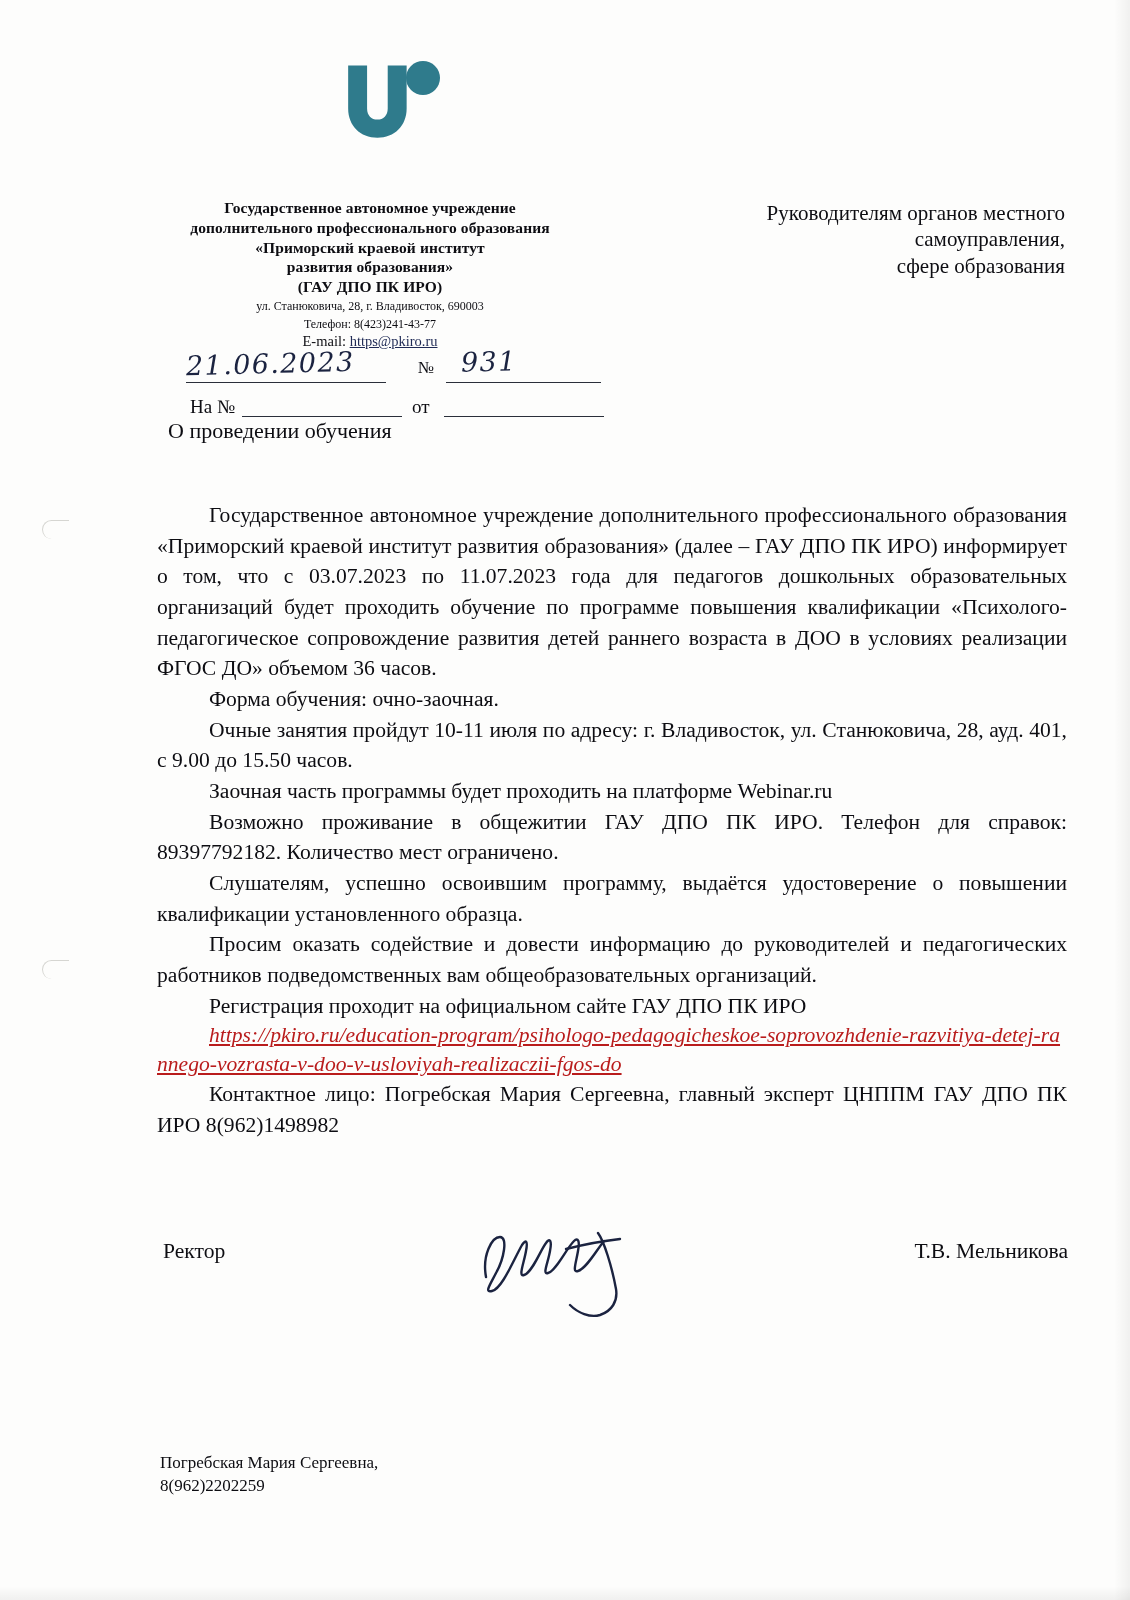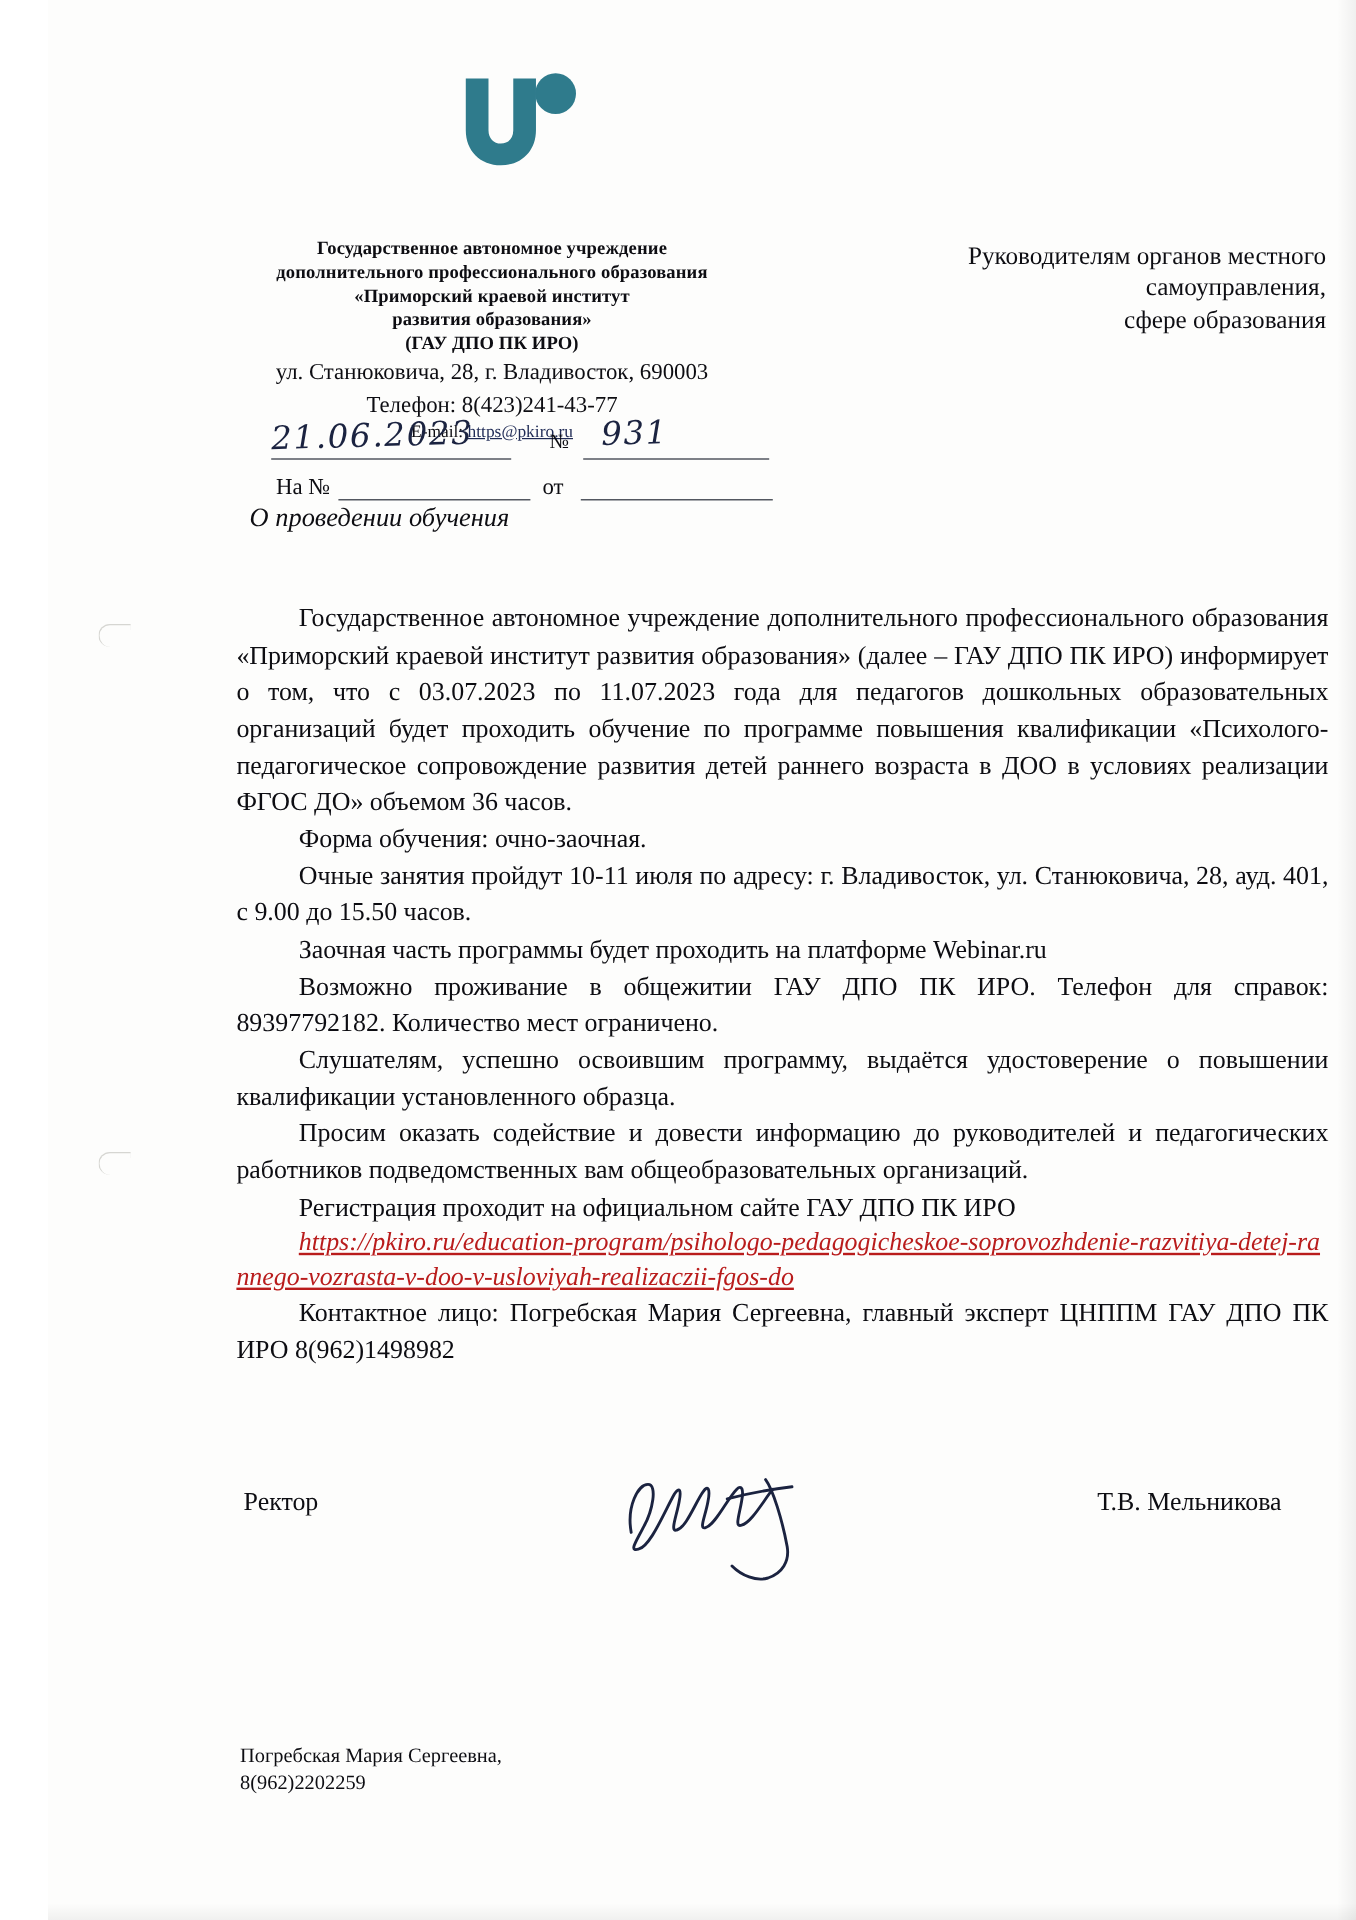--- a/index.html
+++ b/index.html
@@ -13,21 +13,20 @@
     position: relative;
     font-family: "Liberation Serif", "DejaVu Serif", serif;
     color: #0d0d12;
     overflow: hidden;
   }
 
   .page {
     position: absolute;
     inset: 0;
     background: #fdfdfc;
-    margin-left: 40px;
   }
 
   
   .logo {
     position: absolute;
     left: 337px;
     top: 58px;
     width: 112px;
     height: 110px;
   }
@@ -41,21 +40,21 @@
     text-align: center;
     font-family: "Liberation Serif", "DejaVu Serif", serif;
   }
   .letterhead .org-line {
     font-weight: bold;
     font-size: 15.5px;
     line-height: 1.28;
     letter-spacing: 0.1px;
   }
   .letterhead .addr {
-    font-size: 19px;
+    font-size: 12px;
     line-height: 1.3;
     margin-top: 2px;
   }
   .letterhead .email-line {
     font-size: 14.5px;
     line-height: 1.3;
   }
   .letterhead .email-link {
     color: #1f2a55;
     text-decoration: underline;
@@ -137,21 +136,20 @@
   .ref-row .rule-b {
     position: absolute; left: 254px; top: 20px; width: 160px;
     border-bottom: 1.2px solid #2a2f3a;
   }
 
   .subject {
     position: absolute;
     left: 168px;
     top: 418px;
     font-size: 22px;
-    font-style: italic;
   }
 
   
   .body-text {
     position: absolute;
     left: 157px;
     top: 500px;
     width: 910px;
     font-size: 21.6px;
     line-height: 1.42;

